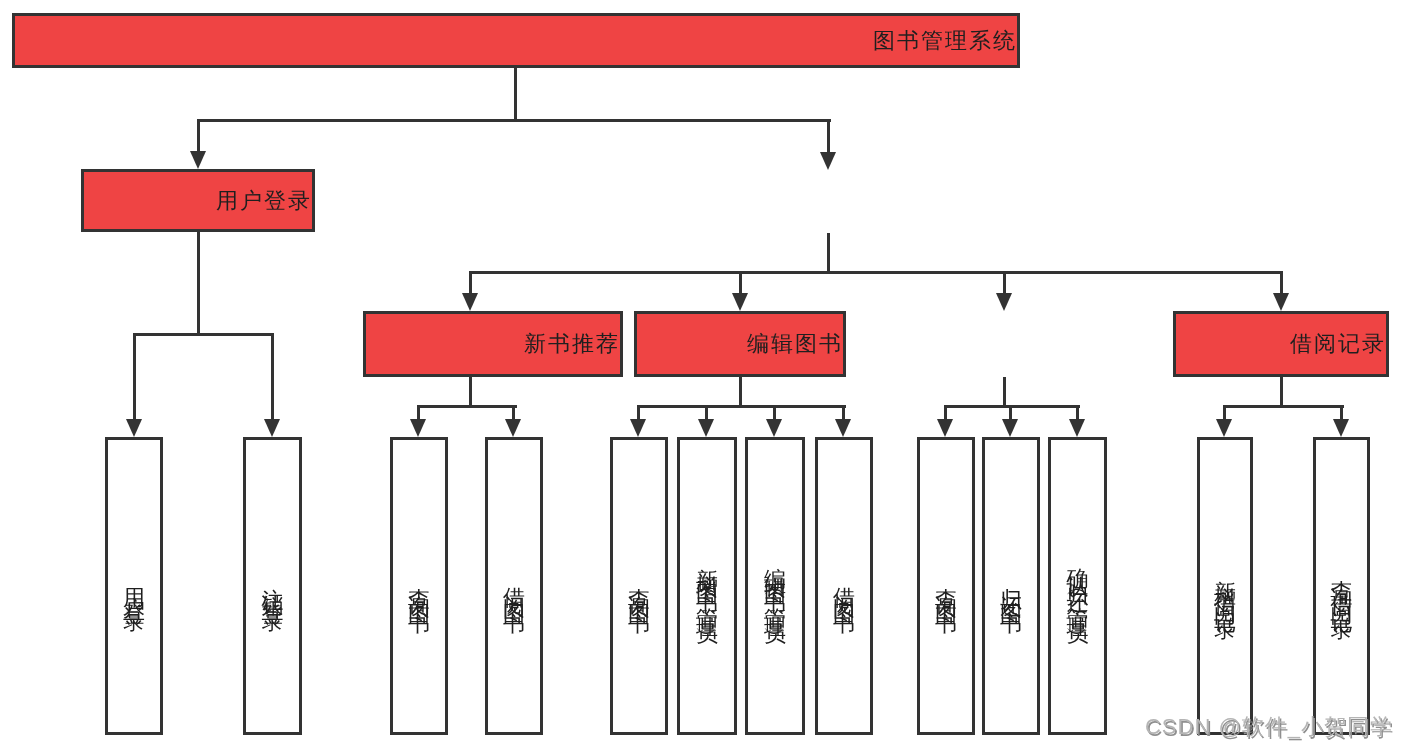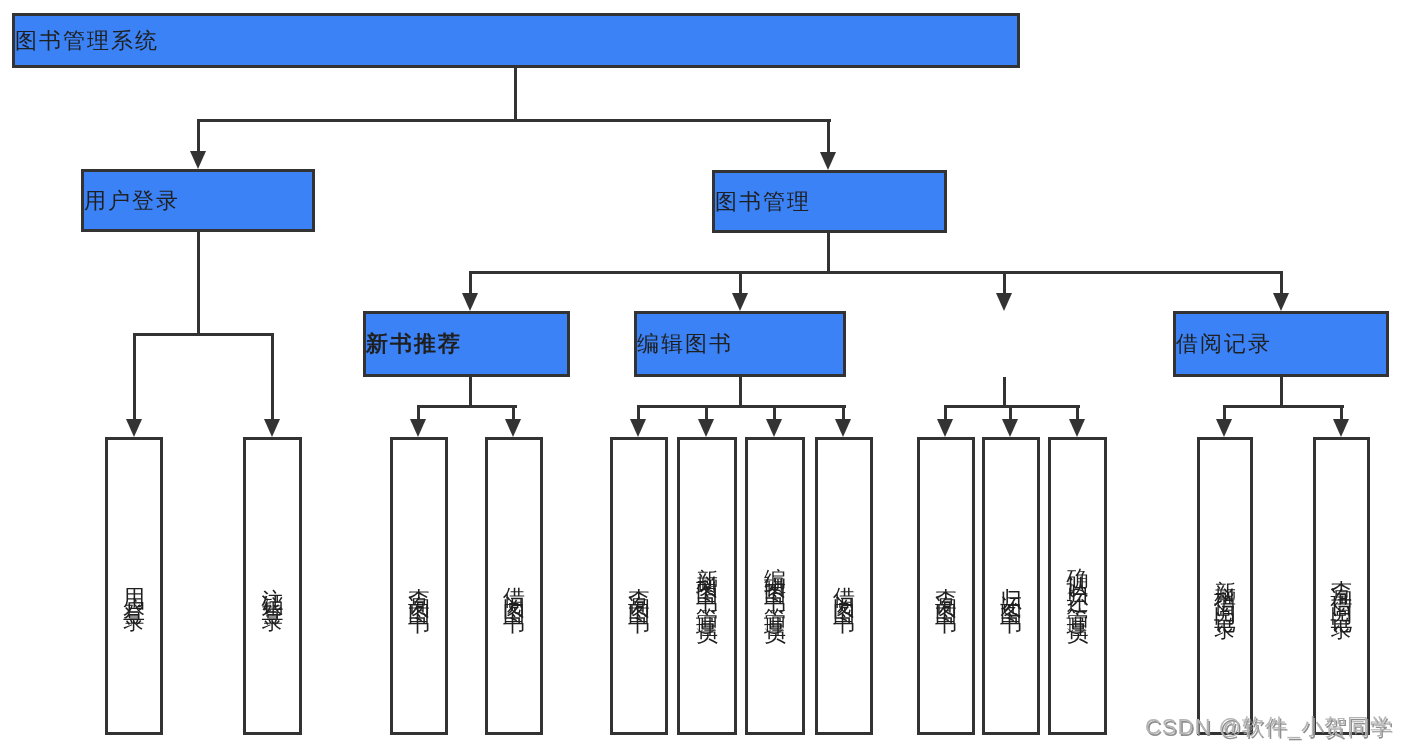--- a/index.html
+++ b/index.html
@@ -6,25 +6,25 @@
   #canvas{
     position:relative;
     width:1405px;height:747px;
     background:#ffffff;
     font-family:"Liberation Sans","DejaVu Sans",sans-serif;
     overflow:hidden;
   }
   .node{
     position:absolute;
     box-sizing:border-box;
-    background:#3b82f6;
+    background:#ef4444;
     border:3px solid #333333;
     display:flex;
     align-items:center;
-    justify-content:flex-start;
+    justify-content:flex-end;
     color:#1f1f1f;
     font-size:22px;
     letter-spacing:2px;
   }
   .vnode{
     position:absolute;
     box-sizing:border-box;
     background:#ffffff;
     border:3px solid #333333;
     display:flex;
@@ -69,44 +69,41 @@
   <div class="line" style="left:197px;top:119px;width:634px;height:3px;"></div>
 
   <div class="line" style="left:197px;top:119px;width:3px;height:34px;"></div>
   <div class="ah" style="left:190px;top:151px;"></div>
   <div class="line" style="left:827px;top:119px;width:3px;height:35px;"></div>
   <div class="ah" style="left:820px;top:152px;"></div>
 
   <div class="node" style="left:81px;top:169px;width:234px;height:63px;">
     <span>用户登录</span>
   </div>
-  <div class="node" style="left:712px;top:170px;width:235px;height:63px;">
-    <span>图书管理</span>
-  </div>
 
   <div class="line" style="left:197px;top:232px;width:3px;height:103px;"></div>
   <div class="line" style="left:133px;top:333px;width:141px;height:3px;"></div>
   <div class="line" style="left:133px;top:333px;width:3px;height:88px;"></div>
   <div class="ah" style="left:126px;top:419px;"></div>
   <div class="line" style="left:271px;top:333px;width:3px;height:88px;"></div>
   <div class="ah" style="left:264px;top:419px;"></div>
 
   <div class="line" style="left:827px;top:233px;width:3px;height:40px;"></div>
   <div class="line" style="left:469px;top:271px;width:814px;height:3px;"></div>
 
   <div class="line" style="left:469px;top:271px;width:3px;height:24px;"></div>
   <div class="ah" style="left:462px;top:293px;"></div>
   <div class="line" style="left:739px;top:271px;width:3px;height:24px;"></div>
   <div class="ah" style="left:732px;top:293px;"></div>
   <div class="line" style="left:1003px;top:271px;width:3px;height:24px;"></div>
   <div class="ah" style="left:996px;top:293px;"></div>
   <div class="line" style="left:1280px;top:271px;width:3px;height:24px;"></div>
   <div class="ah" style="left:1273px;top:293px;"></div>
 
-  <div class="node" style="left:363px;top:311px;width:207px;height:66px;font-weight:bold;">
+  <div class="node" style="left:363px;top:311px;width:260px;height:66px;">
     <span>新书推荐</span>
   </div>
   <div class="node" style="left:634px;top:311px;width:212px;height:66px;">
     <span>编辑图书</span>
   </div>
   <div class="node" style="left:1173px;top:311px;width:216px;height:66px;">
     <span>借阅记录</span>
   </div>
 
   <div class="line" style="left:469px;top:377px;width:3px;height:31px;"></div>

